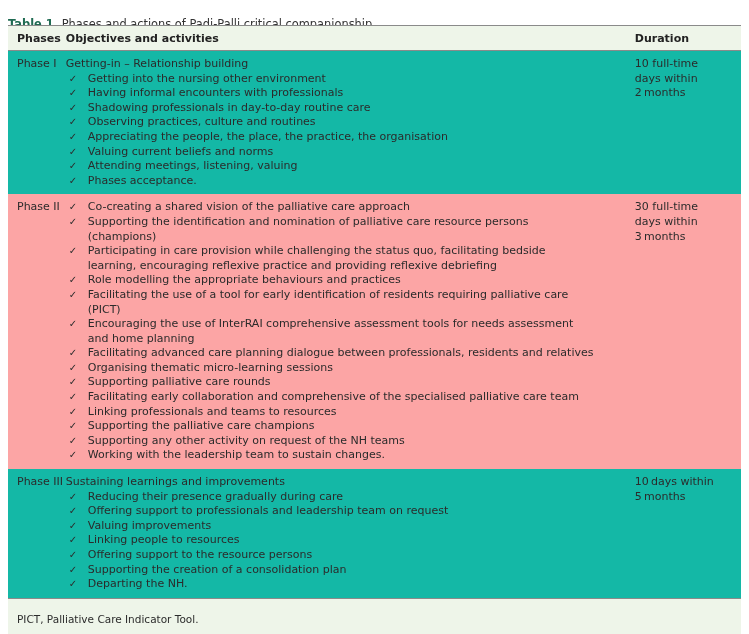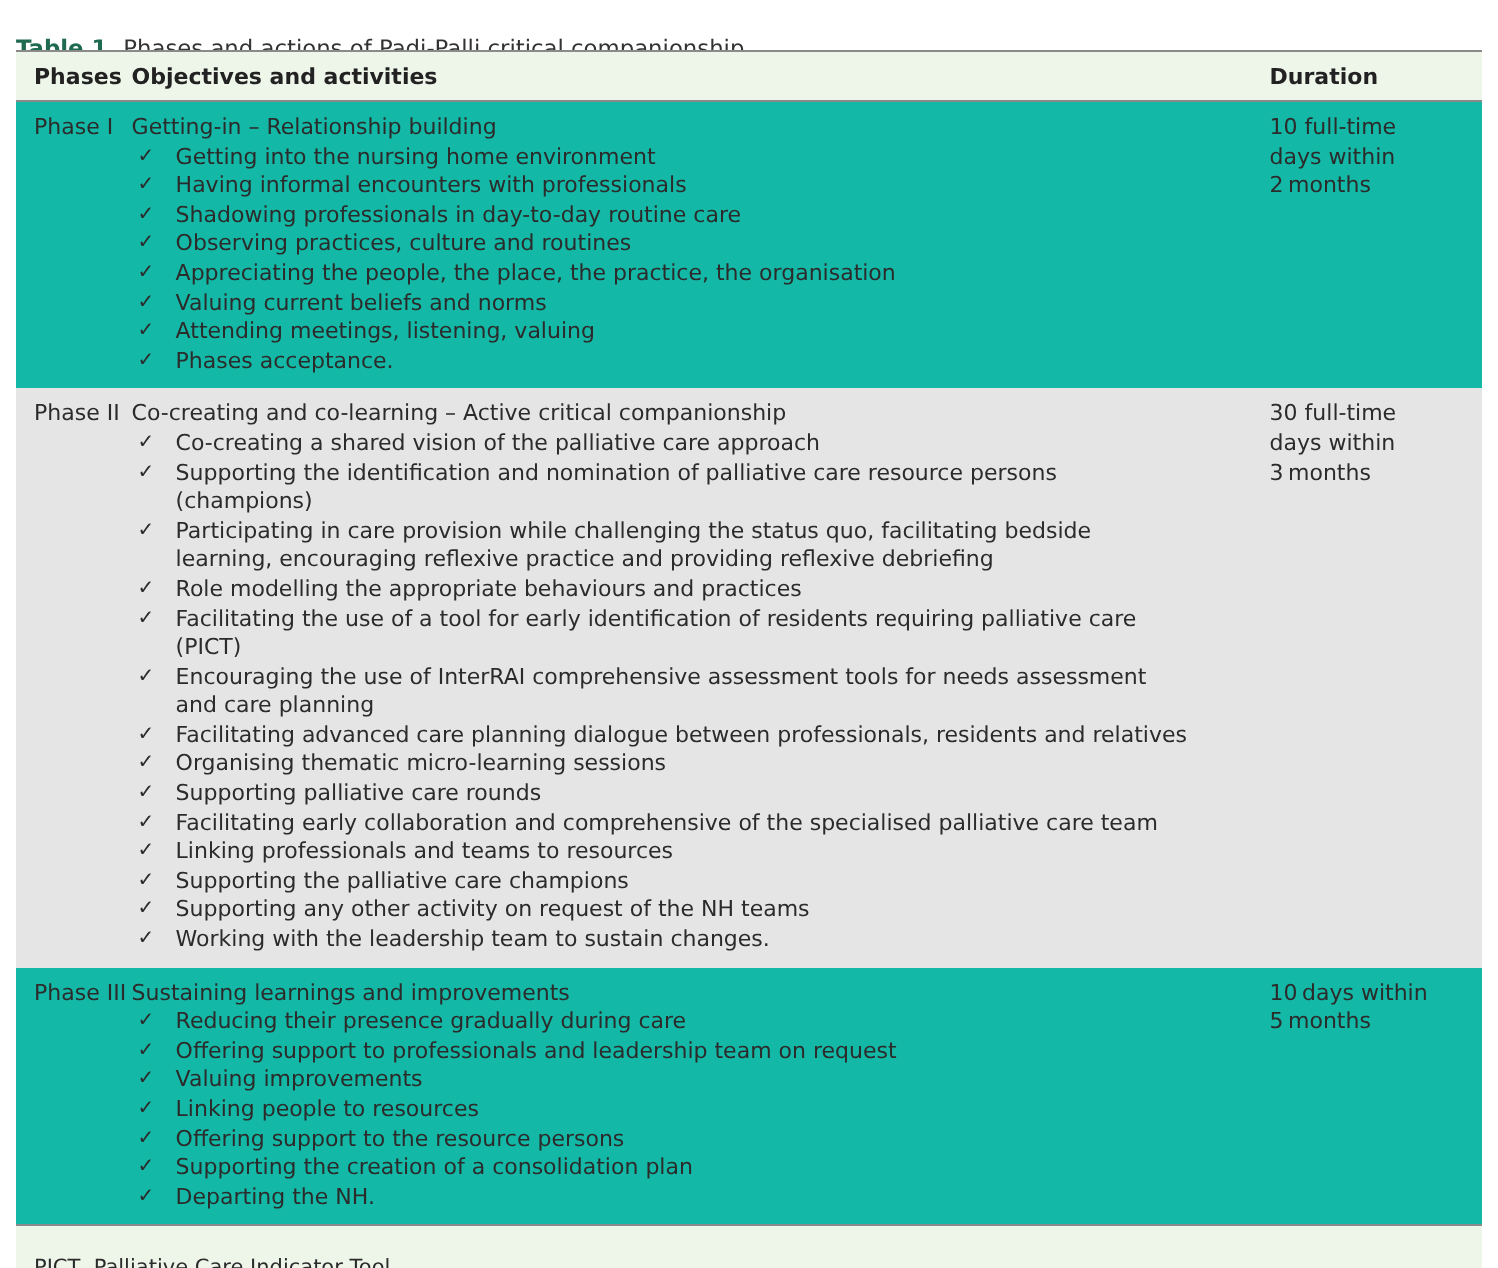--- a/index.html
+++ b/index.html
@@ -20,21 +20,21 @@
     }
     .row { display: flex; position: relative; }
     .row.header {
       background: #eef5e9;
       border-top: 1.5px solid #8a8a8a;
       border-bottom: 1.5px solid #8a8a8a;
       height: 24px; align-items: center;
       font-weight: bold; color: #222;
       font-size: 11px;
     }
-    .row.green { background: #e5e5e5; }
+    .row.green { background: #fca5a5; }
     .row.white { background: #14b8a6; }
     .c1 { width: 60px; padding-left: 9px; box-sizing: border-box; }
     .c2 { width: 555px; padding-left: 0px; box-sizing: border-box; }
     .c3 { width: 111px; box-sizing: border-box; margin-left: 38px; }
     .body-row .c1, .body-row .c2, .body-row .c3 { padding-top: 6px; padding-bottom: 6px; line-height: 14.6px; font-size: 11px; }
     .body-row .c1 { padding-left: 9px; }
     .heading-it { }
     ul.acts { list-style: none; margin: 0; padding: 0; }
     ul.acts li { display: flex; }
     ul.acts li .chk { width: 22px; flex: 0 0 22px; text-align: left; padding-left: 3px; box-sizing: border-box; font-size: 10px; }
@@ -64,21 +64,21 @@
   </div>
 
   <div id="body-rows">
       <div class="row body-row white">
         <div class="c1">Phase I</div>
         <div class="c2">
           <div class="heading-it">Getting-in – Relationship building</div>
           <ul class="acts">
             <li>
               <span class="chk">✓</span>
-              <span class="txt">Getting into the nursing home environment</span>
+              <span class="txt">Getting into the nursing other environment</span>
             </li>
             <li>
               <span class="chk">✓</span>
               <span class="txt">Having informal encounters with professionals</span>
             </li>
             <li>
               <span class="chk">✓</span>
               <span class="txt">Shadowing professionals in day-to-day routine care</span>
             </li>
             <li>
@@ -105,21 +105,20 @@
         </div>
         <div class="c3">
           <div>10 full-time</div>
           <div>days within</div>
           <div>2 months</div>
         </div>
       </div>
       <div class="row body-row green">
         <div class="c1">Phase II</div>
         <div class="c2">
-          <div class="heading-it">Co-creating and co-learning – Active critical companionship</div>
           <ul class="acts">
             <li>
               <span class="chk">✓</span>
               <span class="txt">Co-creating a shared vision of the palliative care approach</span>
             </li>
             <li>
               <span class="chk">✓</span>
               <span class="txt">Supporting the identification and nomination of palliative care resource persons (champions)</span>
             </li>
             <li>
@@ -129,21 +128,21 @@
             <li>
               <span class="chk">✓</span>
               <span class="txt">Role modelling the appropriate behaviours and practices</span>
             </li>
             <li>
               <span class="chk">✓</span>
               <span class="txt">Facilitating the use of a tool for early identification of residents requiring palliative care (PICT)</span>
             </li>
             <li>
               <span class="chk">✓</span>
-              <span class="txt">Encouraging the use of InterRAI comprehensive assessment tools for needs assessment and care planning</span>
+              <span class="txt">Encouraging the use of InterRAI comprehensive assessment tools for needs assessment and home planning</span>
             </li>
             <li>
               <span class="chk">✓</span>
               <span class="txt">Facilitating advanced care planning dialogue between professionals, residents and relatives</span>
             </li>
             <li>
               <span class="chk">✓</span>
               <span class="txt">Organising thematic micro-learning sessions</span>
             </li>
             <li>

